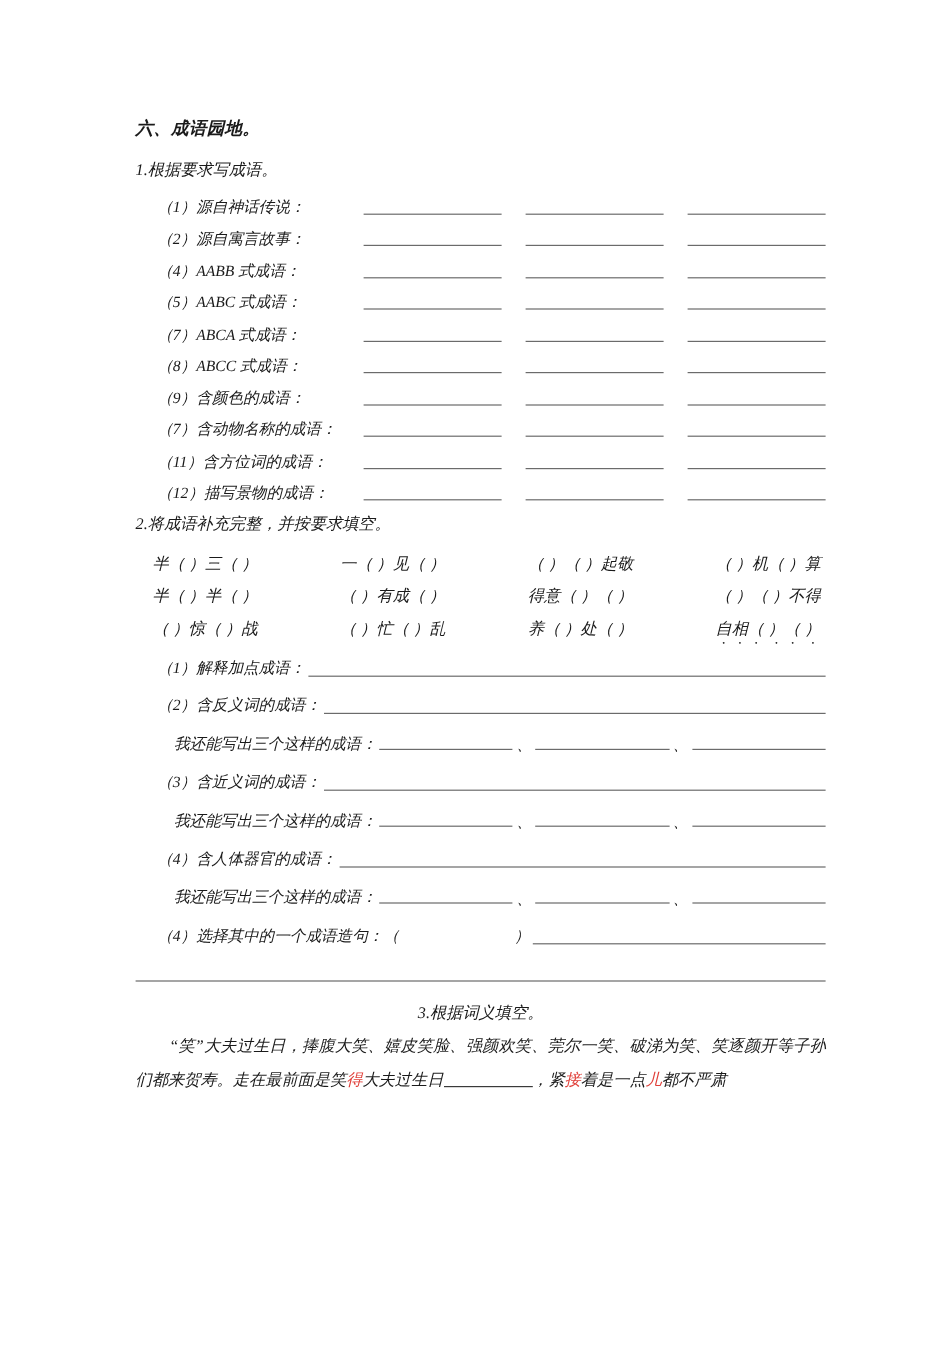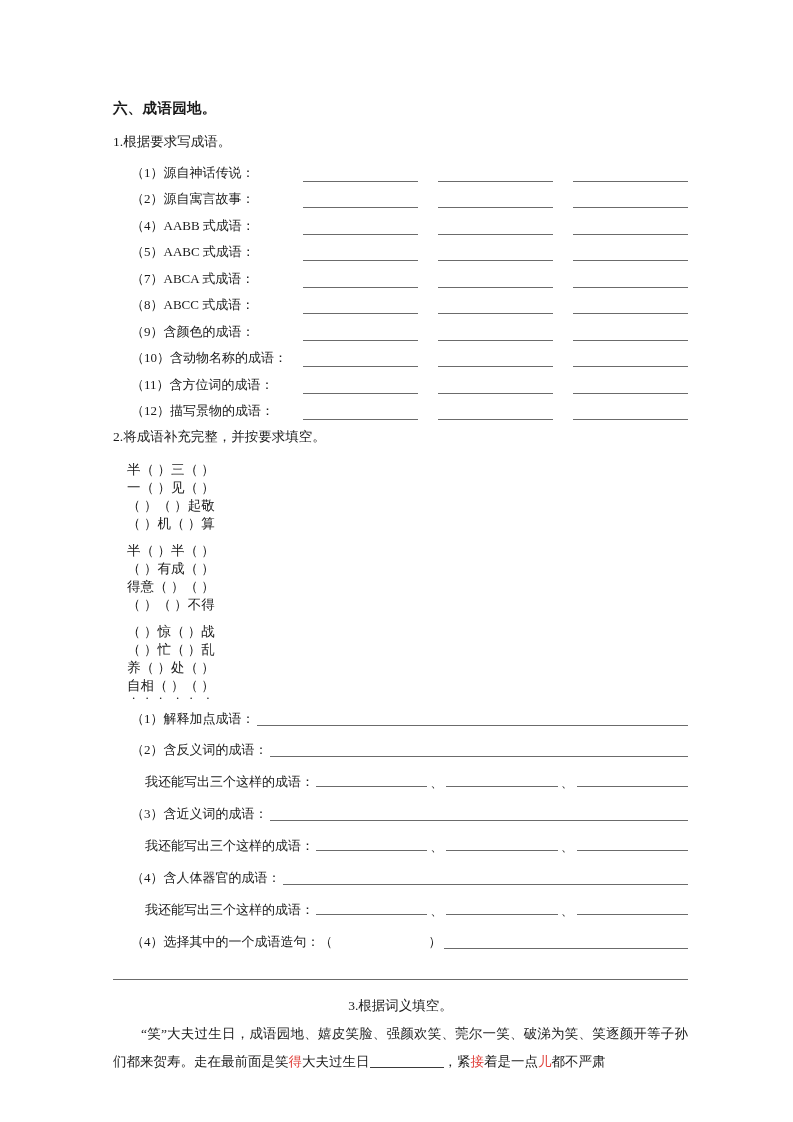--- a/index.html
+++ b/index.html
@@ -15,40 +15,41 @@
     color: #1a1a1a;
     -webkit-font-smoothing: antialiased;
   }
   .page {
     position: relative;
     width: 793px;
     height: 1122px;
     background: #fff;
     box-sizing: border-box;
     padding: 100px 105px 0 113px;
+    font-style: italic;
   }
 
   
   .sec-title {
     font-weight: bold;
     font-size: 14.5px;
     letter-spacing: 0.3px;
     margin: 0 0 17px 0;
     line-height: 1.2;
   }
   .q-head {
     font-size: 13.5px;
     margin: 0 0 13px 0;
     line-height: 1.2;
   }
 
   
   .row1 {
     display: flex;
-    align-items: flex-end;
+    align-items: flex-start;
     font-size: 13px;
     margin-bottom: 8.5px;
     padding-left: 18px;
     white-space: nowrap;
   }
   .row1 .lbl {
     display: inline-block;
     min-width: 172px;
     flex: 0 0 auto;
   }
@@ -65,21 +66,20 @@
   }
 
   
   .idiom-row {
     display: flex;
     justify-content: space-between;
     font-size: 13.5px;
     margin-bottom: 9px;
     padding: 0 4px 0 14px;
     white-space: nowrap;
-    flex-direction: column;
   }
   .idiom-row .cell { display: inline-block; }
   .dot-u {
     display: inline-block;
     position: relative;
   }
   .dot-u::after {
     content: "·";
     position: absolute;
     left: 50%;
@@ -208,21 +208,21 @@
       </div>
       <div class="row1">
         <span class="lbl">（9）含颜色的成语：</span>
         <span class="blanks">
           <span class="bl"></span>
           <span class="bl"></span>
           <span class="bl"></span>
         </span>
       </div>
       <div class="row1">
-        <span class="lbl">（10）含动物名称的成语：</span>
+        <span class="lbl">（7）含动物名称的成语：</span>
         <span class="blanks">
           <span class="bl"></span>
           <span class="bl"></span>
           <span class="bl"></span>
         </span>
       </div>
       <div class="row1">
         <span class="lbl">（11）含方位词的成语：</span>
         <span class="blanks">
           <span class="bl"></span>
@@ -315,15 +315,15 @@
         <span class="paren-gap"></span>
         <span>）</span>
         <span class="line-one"></span>
       </div>
     </div>
 
   <div class="full-rule"></div>
 
   <div class="q-head" style="margin-top:18px;margin-bottom:6px;text-align:center;">3.根据词义填空。</div>
 
-  <p class="para" id="q3-para"><span class="indent"></span><span>“笑”大夫过生日，成语园地、嬉皮笑脸、强颜欢笑、莞尔一笑、破涕为笑、笑逐颜开等子孙们都来贺寿。走在最前面是笑</span><span class="red">得</span><span>大夫过生日</span><span class="inline-blank"></span><span>，紧</span><span class="red">接</span><span>着是一点</span><span class="red">儿</span><span>都不严肃</span></p>
+  <p class="para" id="q3-para"><span class="indent"></span><span>“笑”大夫过生日，捧腹大笑、嬉皮笑脸、强颜欢笑、莞尔一笑、破涕为笑、笑逐颜开等子孙们都来贺寿。走在最前面是笑</span><span class="red">得</span><span>大夫过生日</span><span class="inline-blank"></span><span>，紧</span><span class="red">接</span><span>着是一点</span><span class="red">儿</span><span>都不严肃</span></p>
 
 </div>
 
 </body></html>

